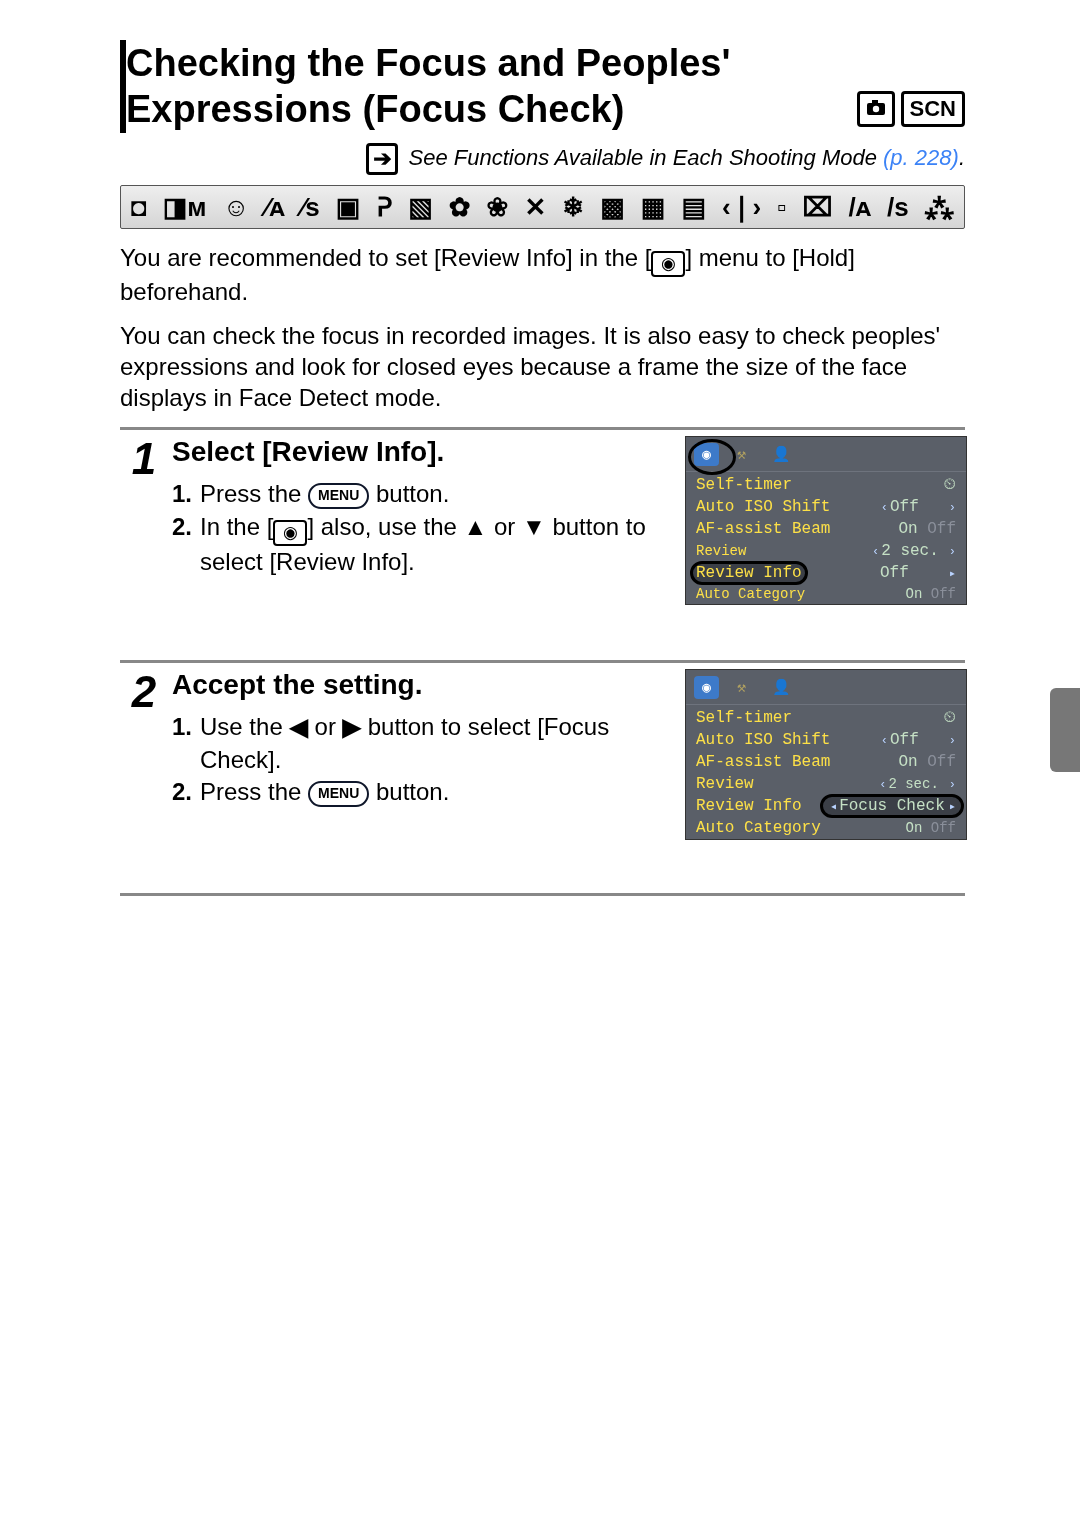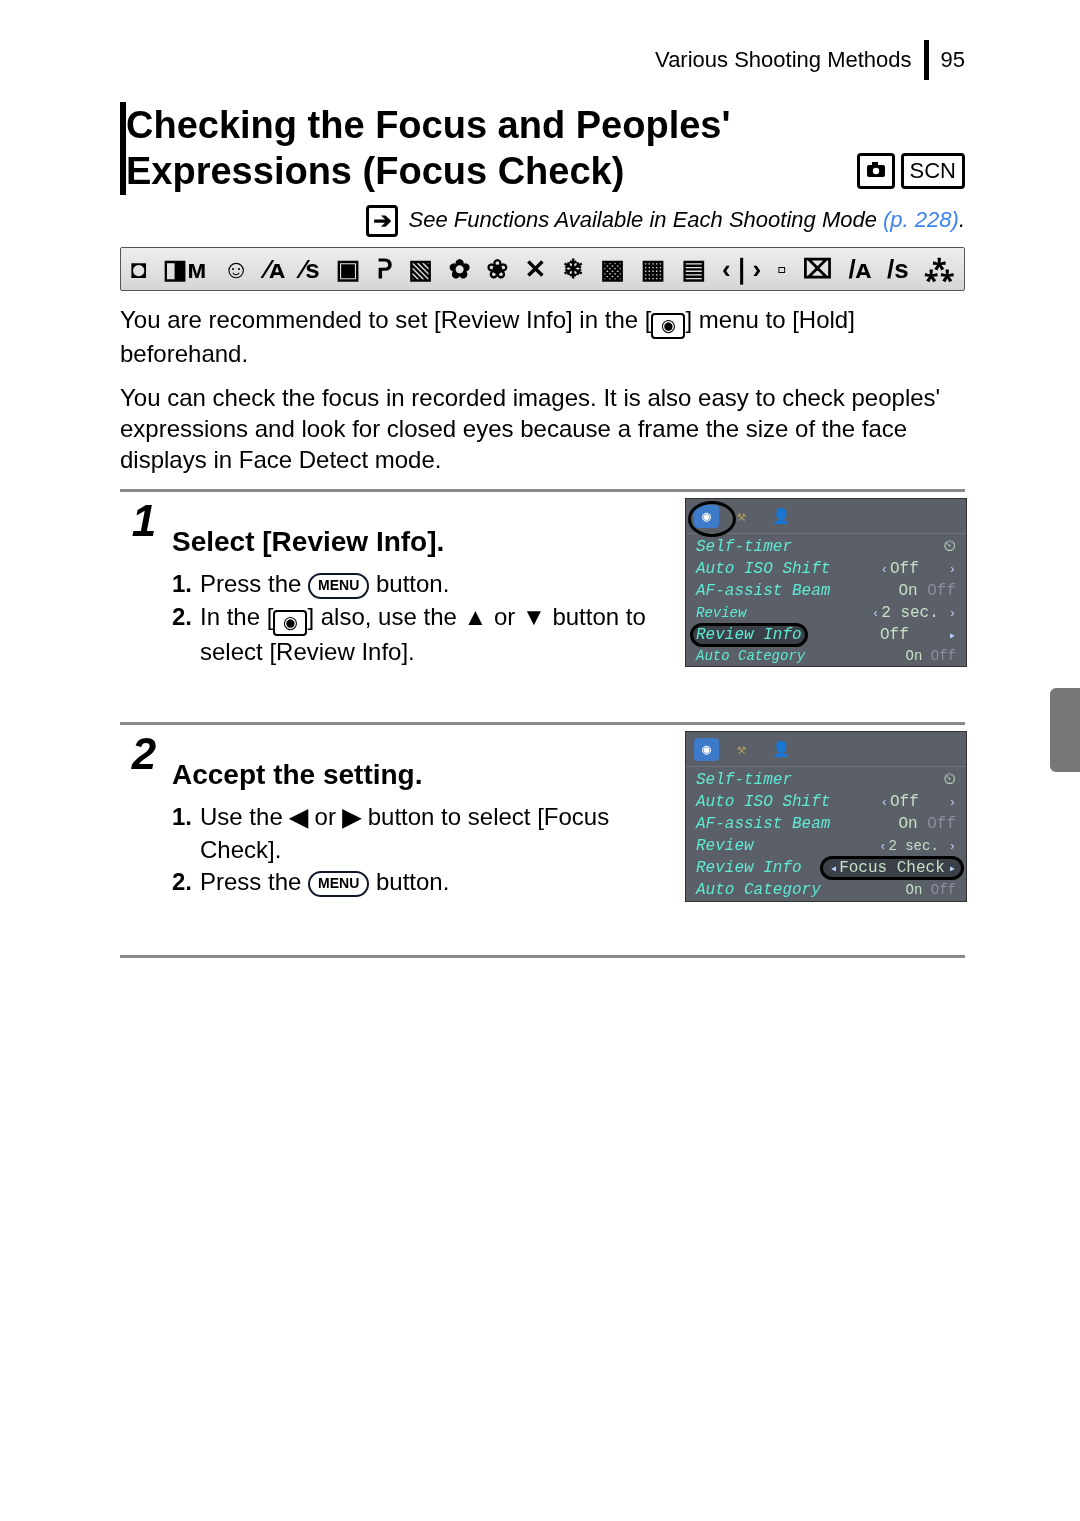--- a/index.html
+++ b/index.html
@@ -41,21 +41,21 @@
   .mode-badges {
     display: flex;
     gap: 6px;
     padding-bottom: 6px;
   }
   .badge {
     border: 3px solid #000;
     border-radius: 4px;
     padding: 1px 6px 1px 6px;
     font-size: 22px;
-    font-weight: 400;
+    font-weight: 700;
     display: inline-flex;
     align-items: center;
     height: 28px;
   }
   .see-funcs {
     text-align: right;
     font-style: italic;
     font-size: 22px;
     margin: 4px 0 10px 0;
   }
@@ -123,21 +123,20 @@
     text-align: center;
     padding-top: 4px;
   }
   .step-body {
     flex: 1;
     display: flex;
     padding: 6px 0 16px 4px;
   }
   .step-text {
     flex: 1;
-    margin-top: 28px;
   }
   .step-title {
     font-size: 28px;
     font-weight: 900;
     margin-bottom: 10px;
   }
   .sub {
     font-size: 24px;
     line-height: 1.35;
     display: flex;
@@ -203,21 +202,21 @@
     width: 42px; height: 30px;
     border: 3px solid #000;
     border-radius: 50%;
   }
   .lcd-row {
     display: flex;
     justify-content: space-between;
     padding: 2px 10px;
     align-items: center;
   }
-  .lcd-row .lab { color: #5eead4; font-style: italic; }
+  .lcd-row .lab { color: #fde047; }
   .lcd-row .val { color: #c5e0c5; }
   .lcd-row .val.off { color: #8a8f9a; }
   .lcd-row .caret { color: #b9d3ff; font-size: 12px; margin: 0 2px; }
   .lcd-row .caret-r { color: #b9d3ff; font-size: 12px; }
   .pill-highlight {
     position: relative;
   }
   .pill-highlight::before {
     content: "";
     position: absolute;
@@ -253,25 +252,20 @@
     width: 30px;
     height: 84px;
     background: #777;
     border-radius: 6px 0 0 6px;
   }
 </style>
 </head>
 <body>
 
 <div class="page">
-  <div class="header">
-    <span>Various Shooting Methods</span>
-    <span class="sep"></span>
-    <span>95</span>
-  </div>
 
   <div class="title-row">
     <div class="title">Checking the Focus and Peoples' Expressions (Focus Check)</div>
     <div class="mode-badges">
       <span class="badge">
         <span>
           <svg width="20" height="16" viewBox="0 0 20 16">
               <rect x="1" y="3" width="18" height="12" rx="2" fill="#000"></rect>
               <rect x="6" y="0" width="6" height="4" fill="#000"></rect>
               <circle cx="10" cy="9" r="3.2" fill="#fff"></circle>

